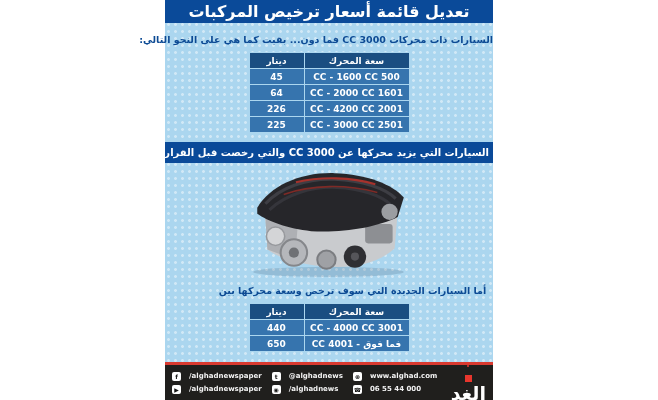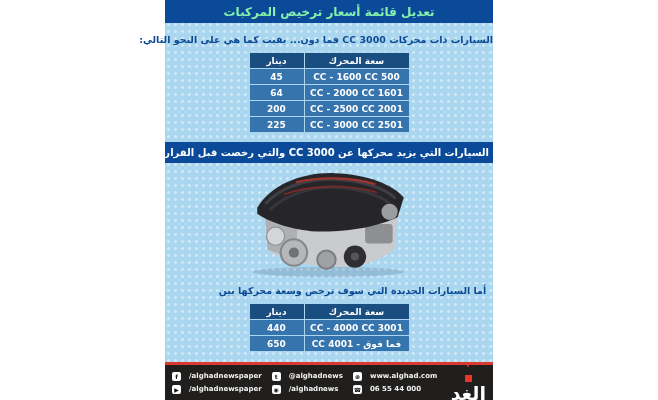--- a/index.html
+++ b/index.html
@@ -2,22 +2,22 @@
 <html lang="ar"><head>
 <meta charset="utf-8">
 <style>
   html,body{margin:0;padding:0;background:#ffffff;}
   .stage{position:relative;width:658px;height:400px;background:#ffffff;overflow:hidden;
          font-family:"DejaVu Sans",sans-serif;}
   .infographic{position:absolute;left:165px;top:0;width:328px;height:400px;direction:rtl;
          background-color:#abd6ef;
          background-image:radial-gradient(rgba(255,255,255,0.45) 1px, rgba(255,255,255,0) 1.8px);
          background-size:7px 7px;}
-  .titlebar{height:23px;background:#0a4a99;color:#86efac;display:flex;align-items:center;
-         justify-content:center;font-size:12px;font-weight:bold;}
+  .titlebar{height:23px;background:#0a4a99;color:#ffffff;display:flex;align-items:center;
+         justify-content:center;font-size:16px;font-weight:bold;}
   .intro{color:#0c4a94;font-size:9.5px;font-weight:bold;text-align:center;margin-top:11px;
          white-space:nowrap;padding-left:47px;}
   .fee-table{border-collapse:collapse;margin:7px auto 0 auto;direction:rtl;}
   .fee-table th{background:#1a4e81;}
   .fee-table td{background:#3674ae;}
   .fee-table th,.fee-table td{border:1px solid #abd6ef;color:#ffffff;font-size:9px;
          font-weight:bold;text-align:center;height:13px;padding:1px 2px;}
   .col-dinar{width:50px;}
   .col-capacity{width:100px;}
   .banner{margin-top:9px;background:#0a4a99;color:#ffffff;text-align:center;
@@ -64,22 +64,22 @@
       </tr>
       <tr>
         <td>500 CC - 1600 CC</td>
         <td>45</td>
       </tr>
       <tr>
         <td>1601 CC - 2000 CC</td>
         <td>64</td>
       </tr>
       <tr>
-        <td>2001 CC - 2500 CC</td>
-        <td>200</td>
+        <td>2001 CC - 4200 CC</td>
+        <td>226</td>
       </tr>
       <tr>
         <td>2501 CC - 3000 CC</td>
         <td>225</td>
       </tr>
     </tbody>
       </table>
 
     <div class="banner">
       <div>السيارات التي يزيد محركها عن CC 3000 والتي رخصت قبل القرار يبقى ترخيصها</div>

